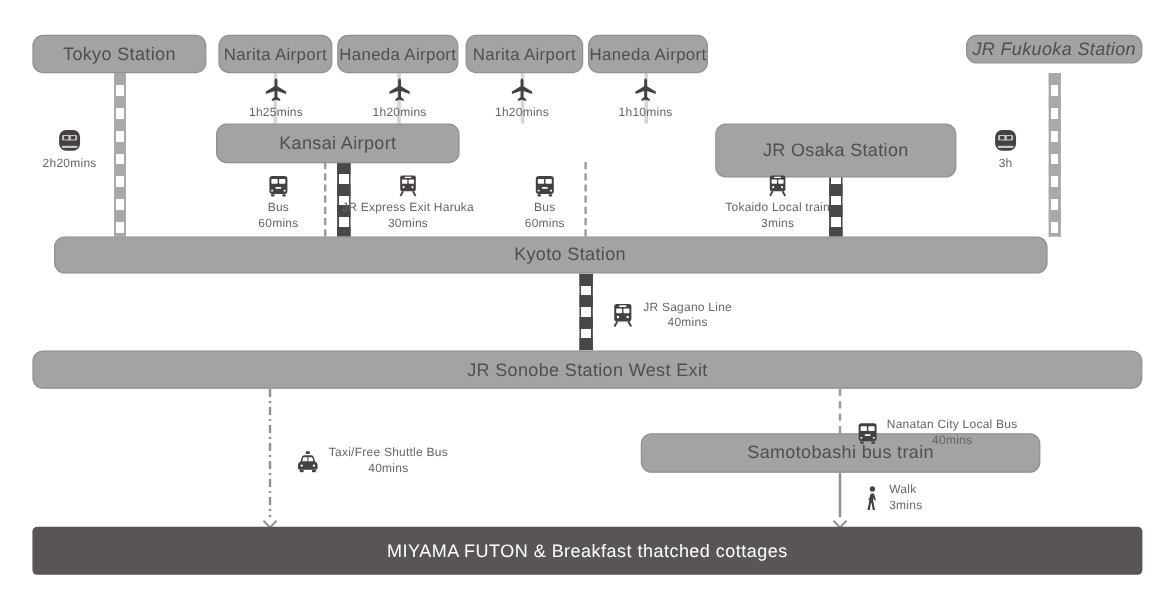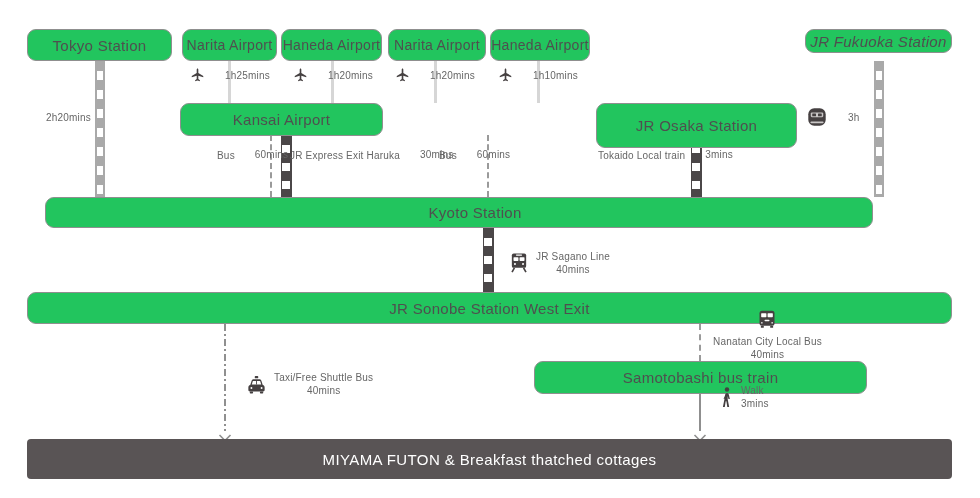--- a/index.html
+++ b/index.html
@@ -2,21 +2,21 @@
 <html><head>
 <meta charset="utf-8">
 <style>
   * { margin:0; padding:0; box-sizing:border-box; }
   html,body { background:#ffffff; }
   .canvas {
     position:relative; width:980px; height:498px; background:#ffffff;
     font-family:"Liberation Sans", sans-serif; overflow:hidden;
   }
   .box {
-    position:absolute; background:#22c55e; border:1.5px solid #8f8f8f;
+    position:absolute; background:#a3a3a3; border:1.5px solid #8f8f8f;
     border-radius:9px; display:flex; align-items:center; justify-content:center;
     font-size:15px; color:#4f4f4f; letter-spacing:.3px; z-index:3; white-space:nowrap;
   }
   .bar-dark {
     position:absolute; background:#595455; border-radius:4px;
     display:flex; align-items:center; justify-content:center;
     font-size:15px; color:#ffffff; letter-spacing:.4px; z-index:3;
   }
   .rail { position:absolute; z-index:1; }
   .rail.light {
@@ -32,21 +32,21 @@
       repeating-linear-gradient(180deg, #4b4748 0 10px, #ffffff 10px 18px);
   }
   .vline-dashed { position:absolute; width:0; border-left:2px dashed #9a9a9a; z-index:1; }
   .vline-dashdot {
     position:absolute; width:2px; z-index:1;
     background:repeating-linear-gradient(180deg, #8f8f8f 0 7px, rgba(0,0,0,0) 7px 10px, #8f8f8f 10px 12px, rgba(0,0,0,0) 12px 15px);
   }
   .vline-solid { position:absolute; width:2px; background:#8f8f8f; z-index:1; }
   .vline-plane { position:absolute; width:3px; background:#d6d6d6; z-index:1; }
   .arrowhead { position:absolute; z-index:2; }
-  .leg-col { position:absolute; display:flex; align-items:center; gap:20px; z-index:4; }
+  .leg-col { position:absolute; display:flex; flex-direction:column; align-items:center; gap:2px; z-index:4; }
   .leg-row { position:absolute; display:flex; align-items:center; gap:6px; z-index:4; }
   .lbl { font-size:10px; color:#666666; line-height:1.3; text-align:center; letter-spacing:.2px; white-space:nowrap; }
   .lbl.left { text-align:left; }
   .icn { display:block; }
 </style>
 </head>
 <body>
 
 <div class="canvas">
 
@@ -212,21 +212,21 @@
       <circle cx="16.4" cy="13.2" r="1.1" fill="#ffffff"></circle>
       <path d="M7 17.3 L4.4 22" stroke="#454041" stroke-width="1.8"></path>
       <path d="M17 17.3 L19.6 22" stroke="#454041" stroke-width="1.8"></path>
     </svg>
     <div>
       <div class="lbl">JR Sagano Line</div>
       <div class="lbl">40mins</div>
     </div>
   </div>
 
-  <div class="leg-row" style="left:713px; top:309px;flex-direction:column;">
+  <div class="leg-row" style="left:713px; top:348px;">
     <svg class="icn" width="20" height="20" viewBox="0 0 24 24">
       <rect x="3" y="2" width="18" height="18" rx="3" fill="#454041"></rect>
       <rect x="5" y="5" width="6.3" height="4.8" rx="0.8" fill="#ffffff"></rect>
       <rect x="12.7" y="5" width="6.3" height="4.8" rx="0.8" fill="#ffffff"></rect>
       <rect x="9" y="13" width="6" height="1.8" rx="0.9" fill="#ffffff"></rect>
       <rect x="4.8" y="15.8" width="2" height="1.6" rx="0.5" fill="#ffffff"></rect>
       <rect x="17.2" y="15.8" width="2" height="1.6" rx="0.5" fill="#ffffff"></rect>
       <rect x="4.6" y="20.2" width="3.6" height="2.4" rx="0.8" fill="#454041"></rect>
       <rect x="15.8" y="20.2" width="3.6" height="2.4" rx="0.8" fill="#454041"></rect>
     </svg>
@@ -246,21 +246,21 @@
       <circle cx="17.3" cy="15.7" r="1" fill="#ffffff"></circle>
       <rect x="5" y="19.2" width="3.4" height="2.2" rx="0.7" fill="#454041"></rect>
       <rect x="15.6" y="19.2" width="3.4" height="2.2" rx="0.7" fill="#454041"></rect>
     </svg>
     <div>
       <div class="lbl">Taxi/Free Shuttle Bus</div>
       <div class="lbl">40mins</div>
     </div>
   </div>
 
-  <div class="leg-row" style="left:719px; top:384px;">
+  <div class="leg-row" style="left:719px; top:402px;">
     <svg class="icn" width="16" height="21" viewBox="0 0 16 22">
       <circle cx="8" cy="2.6" r="2.3" fill="#454041"></circle>
       <path d="M5.9 8.6C6.2 7.2 7 6.4 8 6.4s1.8.8 2.1 2.2l.9 3.9h-1.5l-.75-3v3.6l1.55 7.9h-2l-.95-6h-.7l-.95 6h-2l1.55-7.9v-3.6l-.75 3H5z" fill="#454041"></path>
     </svg>
     <div>
       <div class="lbl left">Walk</div>
       <div class="lbl left">3mins</div>
     </div>
   </div>
 

